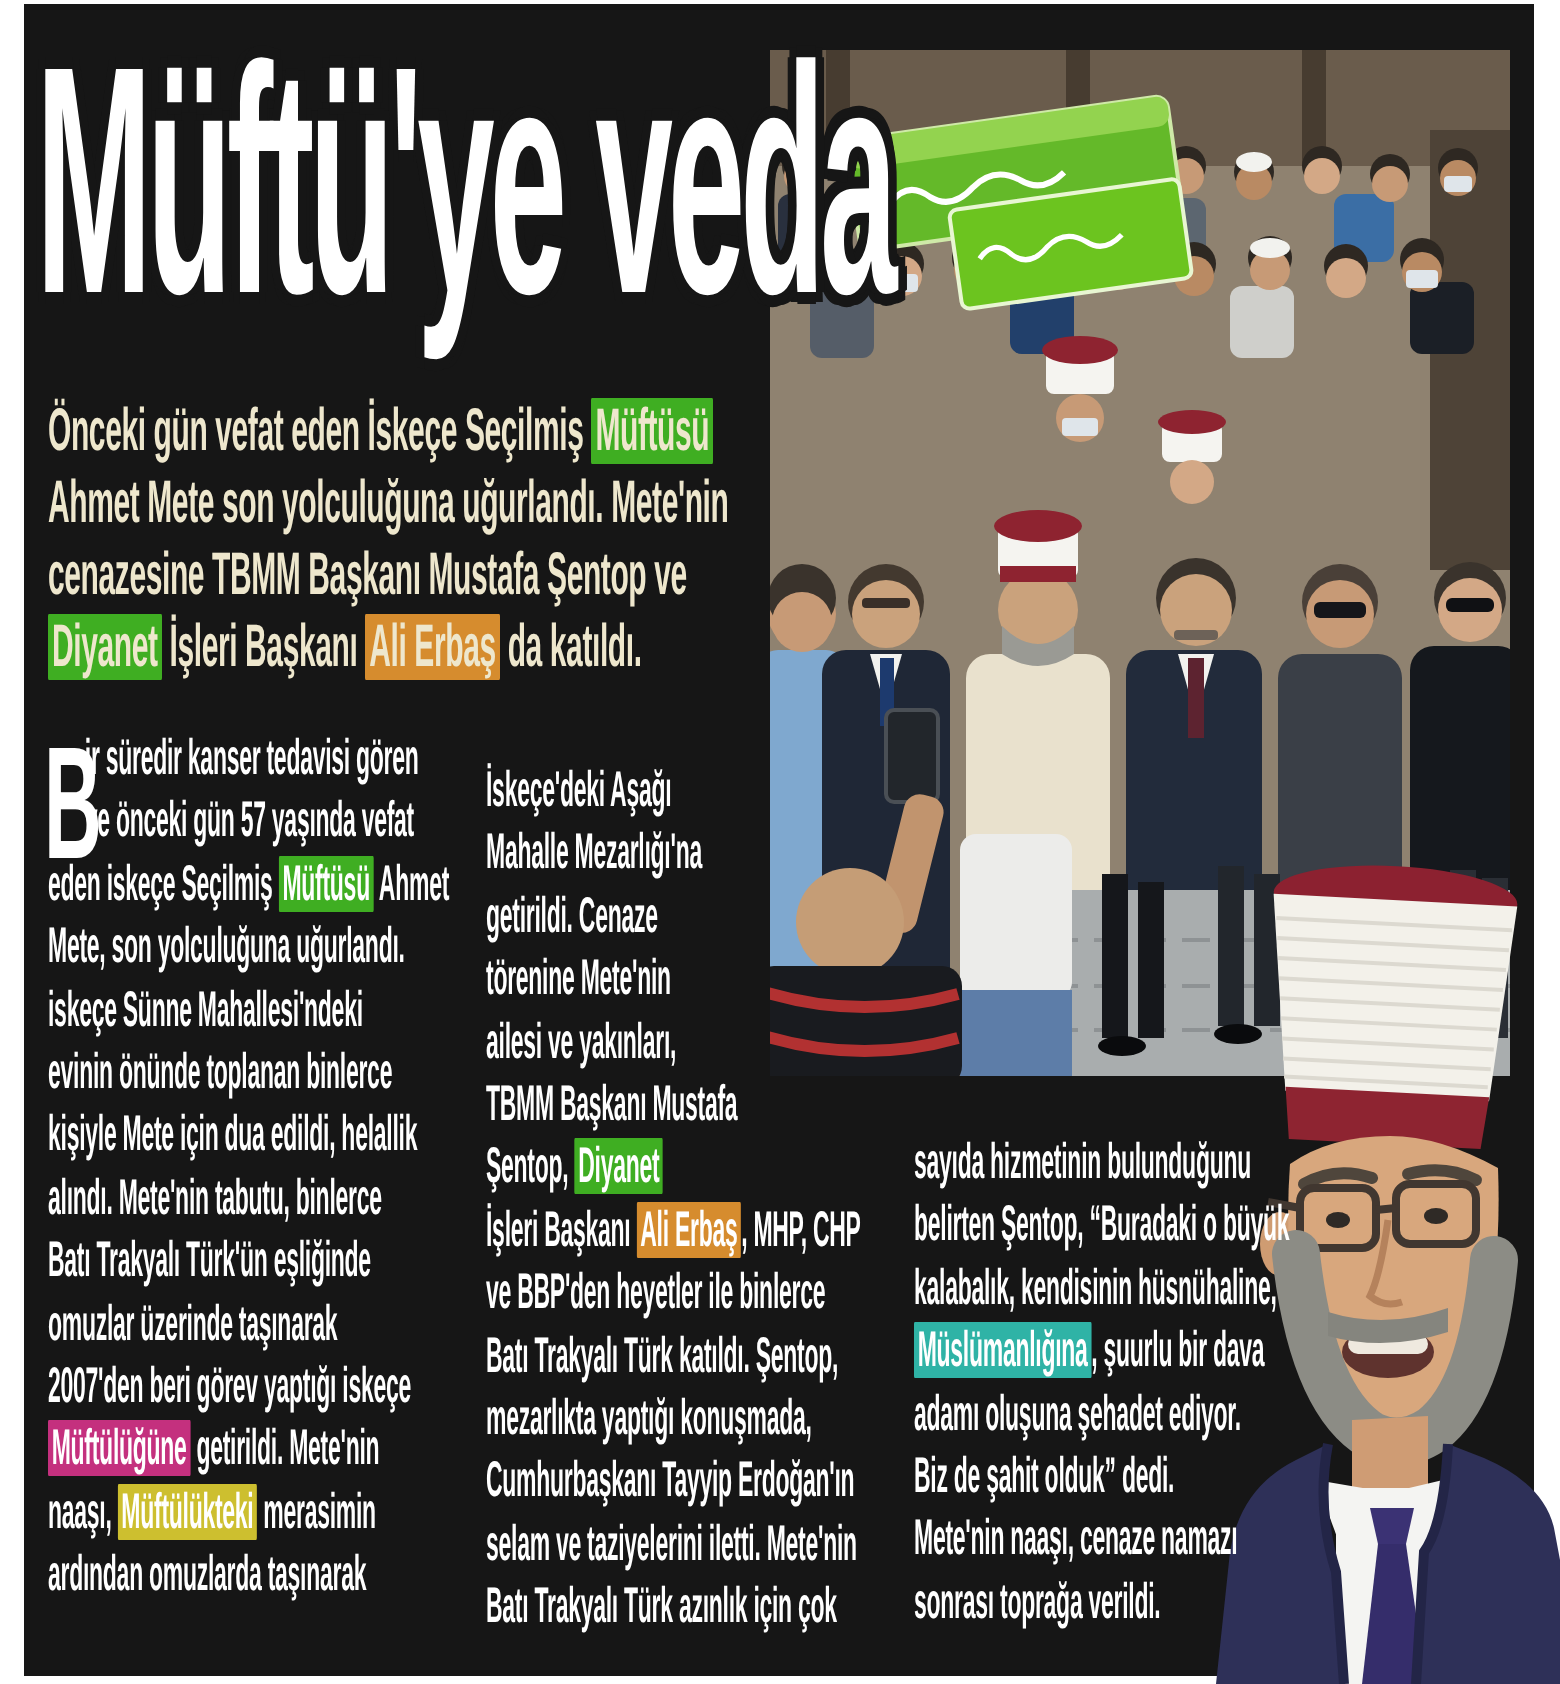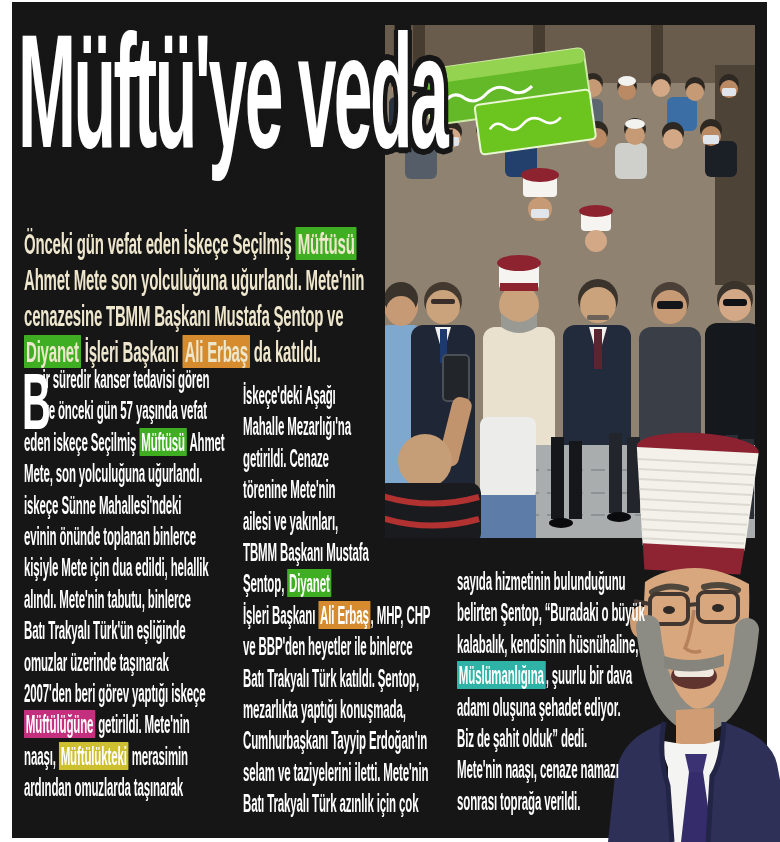--- a/index.html
+++ b/index.html
@@ -20,21 +20,21 @@
     transform:scaleX(0.43);transform-origin:0 0;
     text-shadow:10px 0 0 #161616,-10px 0 0 #161616,0 6px 0 #161616,0 -6px 0 #161616,
                 8px 5px 0 #161616,-8px 5px 0 #161616,8px -5px 0 #161616,-8px -5px 0 #161616;
   }
   
   .photo-main{position:absolute;left:385px;top:25px;width:370px;height:513px;z-index:2;}
   .photo-portrait{position:absolute;left:600px;top:422px;width:180px;height:420px;z-index:6;}
   
   .textblock{position:absolute;z-index:7;}
   .tline{white-space:nowrap;transform-origin:0 50%;}
-  .lede{left:24px;top:198px;color:var(--lede-text,#eee7cd);font-weight:bold;font-size:30px;margin-top:28px;}
+  .lede{left:24px;top:198px;color:var(--lede-text,#eee7cd);font-weight:bold;font-size:30px;}
   .lede .tline{height:36px;line-height:36px;transform:scaleX(0.50);letter-spacing:-0.4px;}
   .bodycol{color:var(--body-text,#fff);font-weight:bold;font-size:25px;}
   .bodycol .tline{height:31.4px;line-height:31.4px;transform:scaleX(0.46);letter-spacing:-0.3px;}
   .bodycol .tline.indent{padding-left:40px;}
   .col1{left:24px;top:364px;}
   .col2{left:243px;top:380px;}
   .col3{left:457px;top:566px;}
   .dropcap{
     position:absolute;left:22px;top:362px;z-index:8;
     font-size:80px;line-height:1;font-weight:bold;color:#fff;

